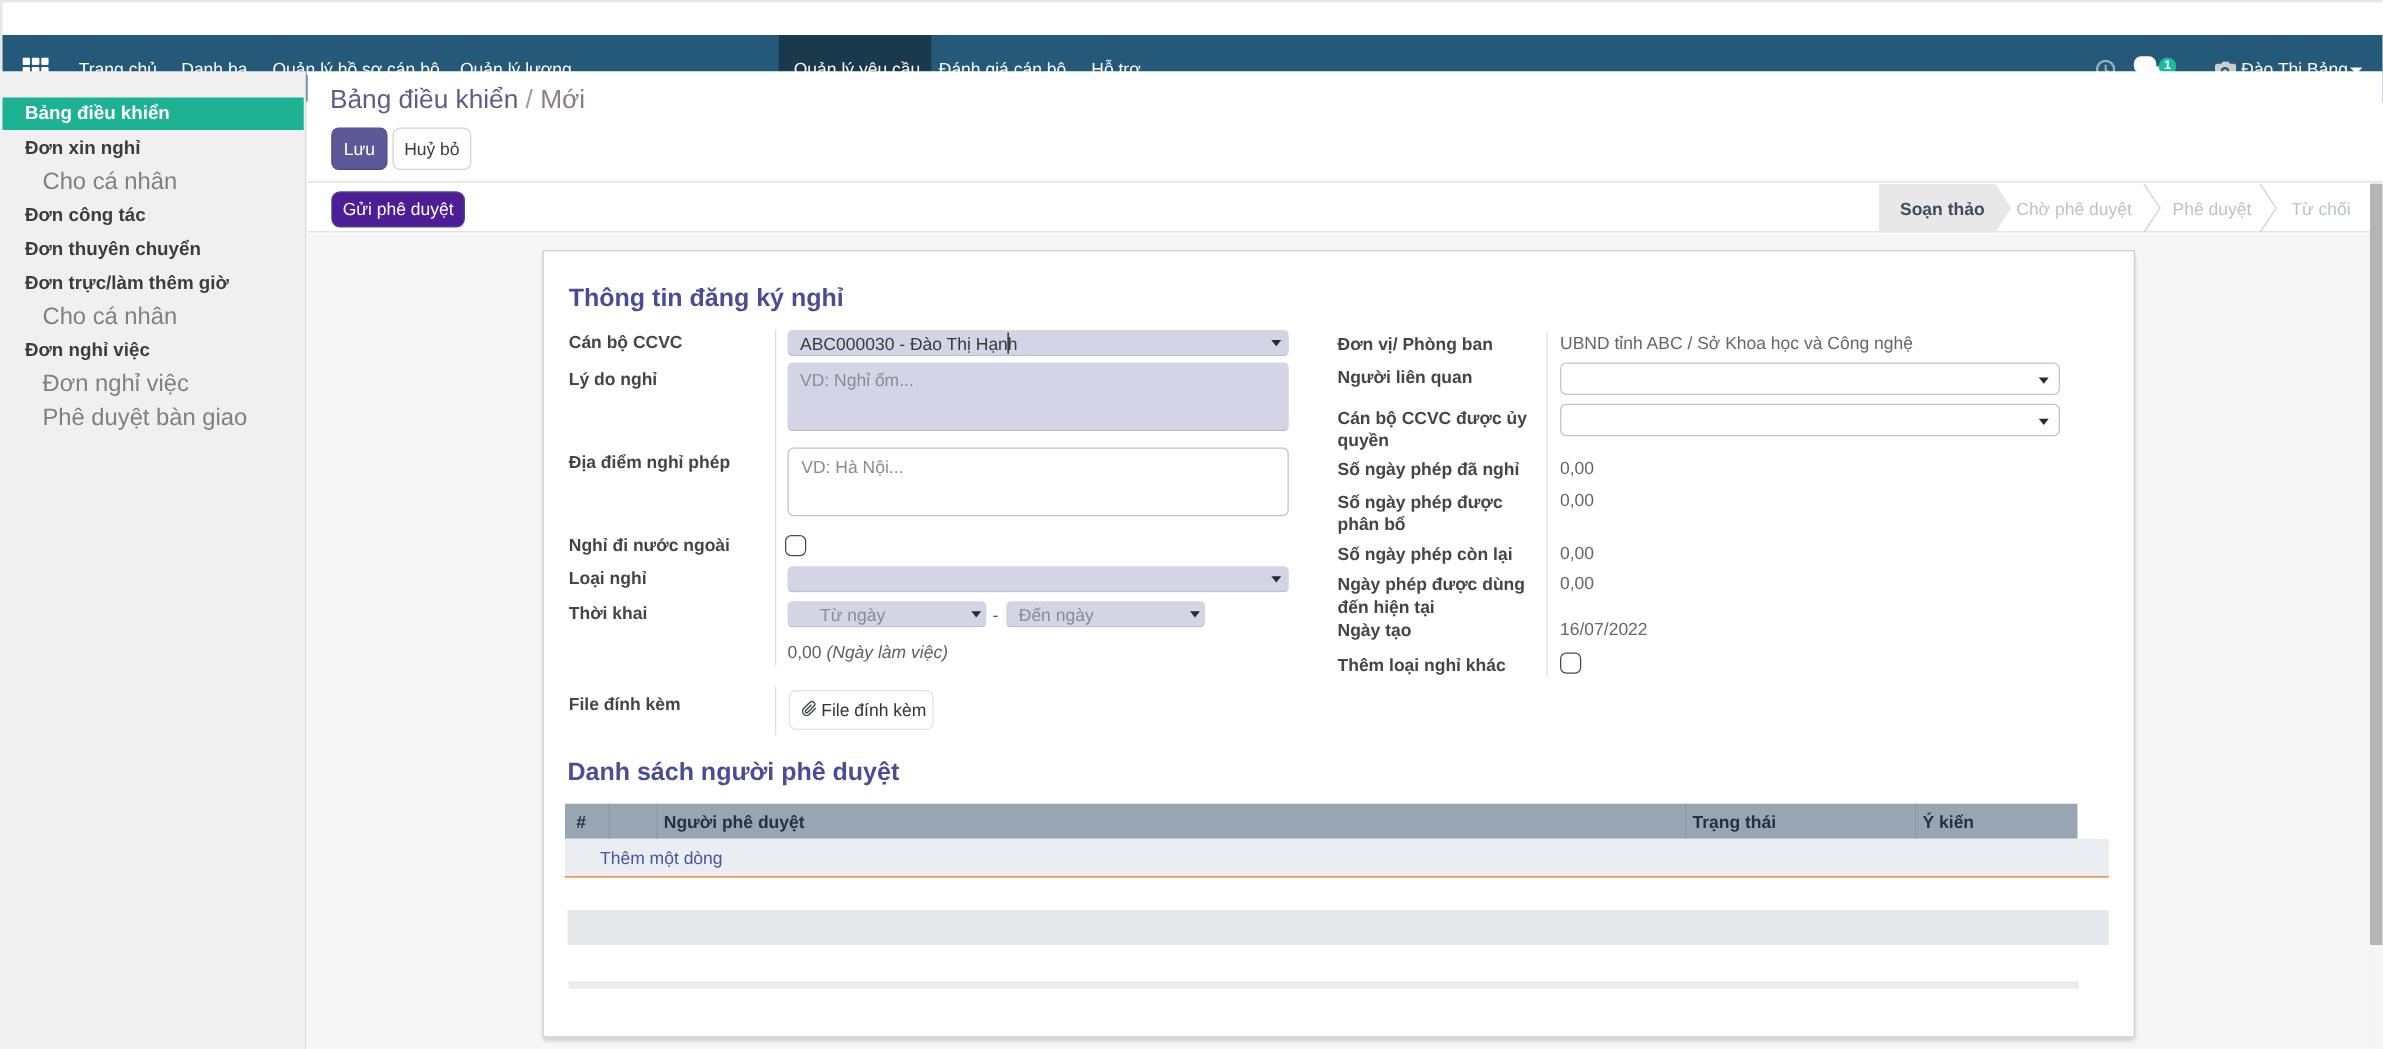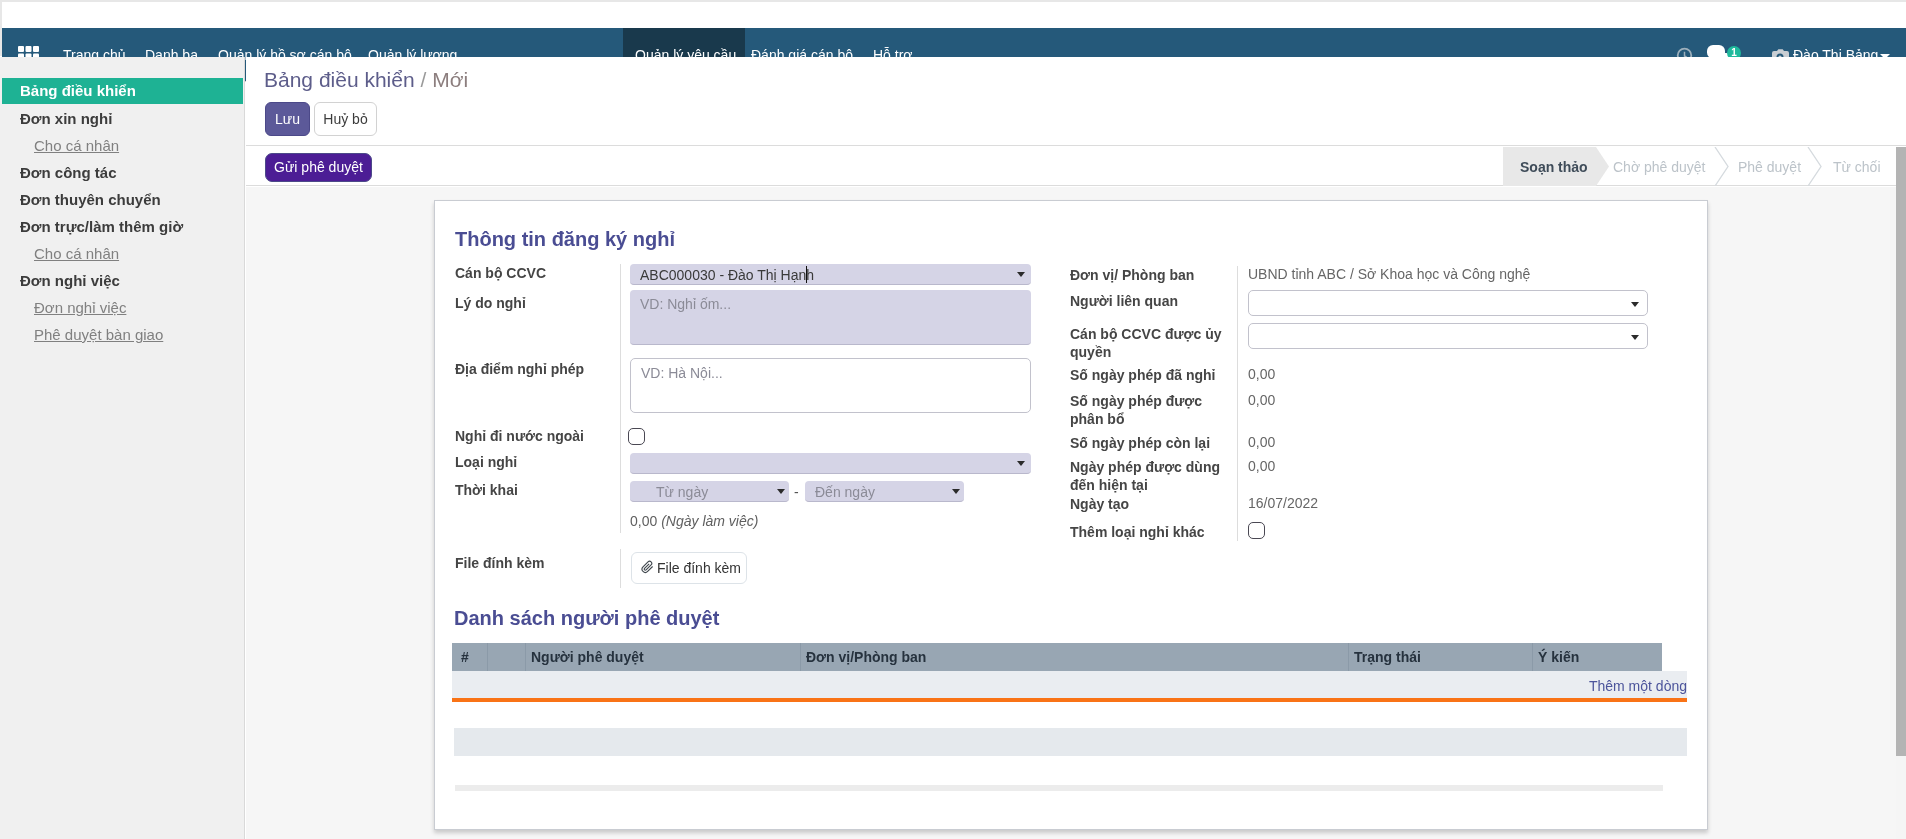--- a/index.html
+++ b/index.html
@@ -9,21 +9,21 @@
 
 
 #nav { position:absolute; left:2px; top:2px; right:0; height:54px; background:#25597a; border-bottom:1px solid #cfcfcf;margin-top:26px; }
 .navitem { position:absolute; top:0; height:54px; line-height:54px; color:#fff; font-size:14px; white-space:nowrap; }
 #navactive { position:absolute; left:621px; top:0; width:122px; height:54px; background:#19394c; }
 
 
 #sidebar { position:absolute; left:0; top:57px; width:245px; height:782px; background:#f0f0f0; border-right:1px solid #d9d9d9; }
 #sideactive { position:absolute; left:2px; top:21px; width:241px; height:26px; background:#1eb294; color:#fff; font-weight:bold; font-size:15px; line-height:26px; padding-left:18px; }
 .side1 { position:absolute; left:20px; color:#3c3c3c; font-weight:bold; font-size:15px; line-height:20px; white-space:nowrap; }
-.side2 { position:absolute; left:34px; color:#808080; font-size:15px; line-height:20px; white-space:nowrap;text-decoration:underline; }
+.side2 { position:absolute; left:34px; color:#808080; font-size:19px; line-height:20px; white-space:nowrap; }
 
 
 #cp { position:absolute; left:246px; top:57px; width:1660px; height:89px; background:#fff; border-bottom:1px solid #dcdcdc; }
 #breadcrumb { position:absolute; left:18px; top:11px; font-size:21px; }
 #breadcrumb a { color:#5d5d8a; text-decoration:none; }
 #breadcrumb .sep { color:#9a9a9a; }
 #breadcrumb .cur { color:#8c7e7e; }
 .btn { position:absolute; font-size:14px; text-align:center; border-radius:3px; }
 #btn-luu { left:19px; top:45px; width:45px; height:34px; line-height:32px; background:#5c5999; border:1px solid #4c4989; color:#fff; border-radius:6px; }
 #btn-huy { left:68px; top:45px; width:63px; height:34px; line-height:32px; background:#fff; border:1px solid #d2d2d2; color:#3c3c3c; border-radius:6px; }
@@ -212,25 +212,24 @@
   <div class="val" style="left:1248px;top:495px">16/07/2022</div>
 
   <div class="lbl" style="left:1070px;top:523px">Thêm loại nghỉ khác</div>
   <div class="cb" style="left:1248px;top:522px"></div>
 
   <div class="h2" style="left:454px;top:607px">Danh sách người phê duyệt</div>
   <div class="thead" style="left:452px;top:643px;width:1210px;height:28px">
     <div class="th" style="left:0;width:35px;border-left:none;padding-left:9px">#</div>
     <div class="th" style="left:35px;width:38px"></div>
     <div class="th" style="left:73px;width:275px">Người phê duyệt</div>
-    <div class="th" style="left:348px;width:290px">Đơn vị/Phòng ban</div>
     <div class="th" style="left:896px;width:184px">Trạng thái</div>
     <div class="th" style="left:1080px;width:130px">Ý kiến</div>
   </div>
-  <div class="abs" style="left:452px;top:671px;width:1235px;height:31px;background:#eaedf1;border-bottom:4px solid #f97316;font-size:14px;color:#4c549b;line-height:31px;padding-left:28px;text-align:right;">Thêm một dòng</div>
+  <div class="abs" style="left:452px;top:671px;width:1235px;height:31px;background:#eaedf1;border-bottom:1px solid #f97316;font-size:14px;color:#4c549b;line-height:31px;padding-left:28px;">Thêm một dòng</div>
 
   <div class="abs" style="left:454px;top:728px;width:1233px;height:28px;background:#e5e9ed"></div>
   <div class="abs" style="left:455px;top:785px;width:1208px;height:6px;background:#ececec"></div>
 </div>
 
 <div id="sbar">
     <div id="sthumb"></div>
   </div>
 
 </body></html>

